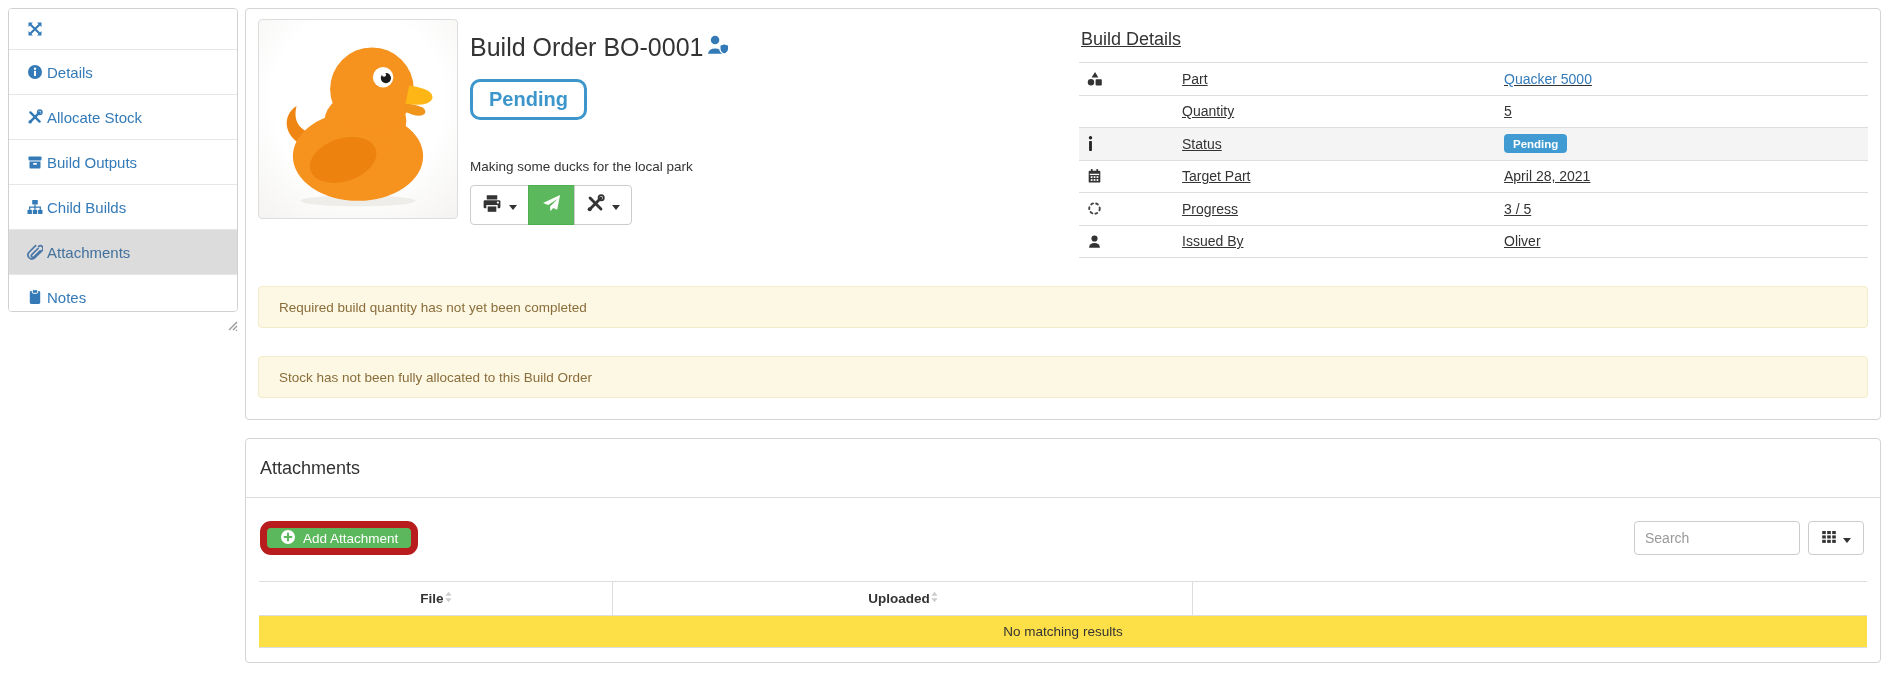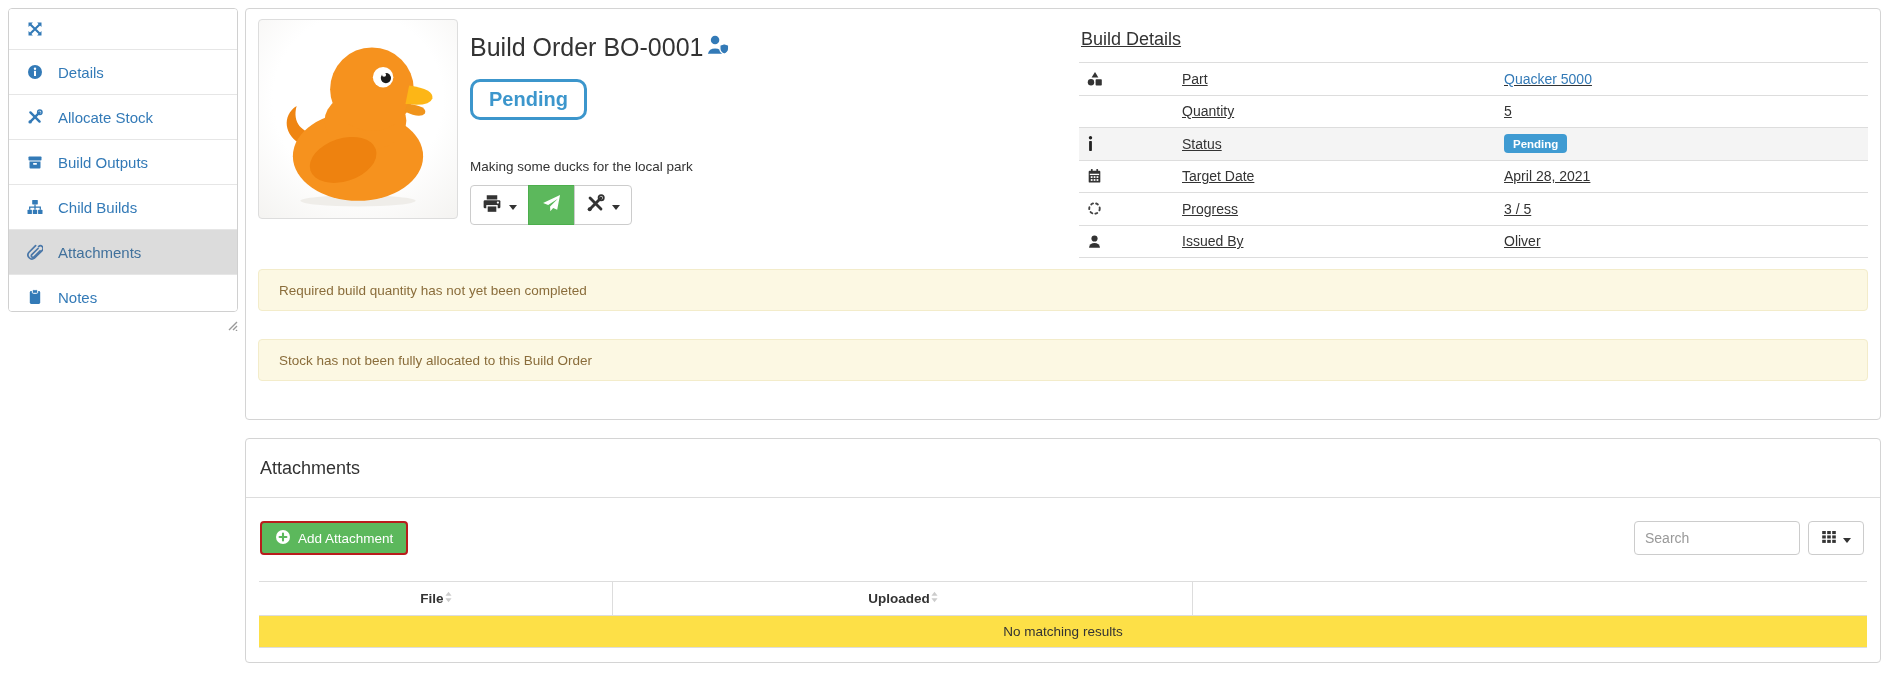--- a/index.html
+++ b/index.html
@@ -2,21 +2,21 @@
 <html><head>
 <meta charset="utf-8">
 <style>
   html,body{margin:0;padding:0;background:#fff;overflow:hidden;}
   body{font-family:"Liberation Sans","DejaVu Sans",sans-serif;color:#333;}
   .app{position:relative;width:1891px;height:681px;background:#fff;}
 
   
   .sidebar{position:absolute;left:8px;top:8px;width:228px;height:302px;background:#fff;
     border:1px solid #d0d0d0;border-radius:4px;overflow:hidden;display:flex;flex-direction:column;}
-  .side-item{display:flex;align-items:center;gap:14px;padding-left:17px;height:44px;flex:0 0 auto;
+  .side-item{display:flex;align-items:center;gap:3px;padding-left:17px;height:44px;flex:0 0 auto;
     color:#337ab7;font-size:15px;cursor:pointer;border-top:1px solid #e6e6e6;background:#fff;}
   .side-item.expand{height:40px;border-top:none;}
   .side-item.selected{background:#dcdcdc;color:#41719c;}
   .side-item .ic{width:18px;display:flex;justify-content:center;}
   .grip{position:absolute;left:224px;top:317px;cursor:se-resize;}
 
   
   .card{position:absolute;background:#fff;border:1px solid #d4d4d4;border-radius:4px;}
   .card-main{left:245px;top:8px;width:1634px;height:410px;}
   .card-attach{left:245px;top:438px;width:1634px;height:223px;}
@@ -46,28 +46,28 @@
   .drow:last-child{border-bottom:1px solid #ddd;}
   .drow.striped{background:#f4f4f4;}
   .dicon{display:flex;align-items:center;}
   .dvalue a{color:#337ab7;text-decoration:none;cursor:pointer;}
   .badge-pending{background:#3f9bd2;color:#fff;font-size:11.5px;font-weight:bold;
     padding:3.5px 9px;border-radius:4px;display:inline-block;}
 
   
   .alert{position:absolute;left:12px;width:1610px;height:42px;background:#fcf8e3;
     border:1px solid #f3ecca;border-radius:4px;display:flex;align-items:center;padding-left:20px;
-    box-sizing:border-box;color:#8a6d3b;font-size:13.5px;}
+    box-sizing:border-box;color:#8a6d3b;font-size:13.5px;margin-top:17px;}
   .alert-1{top:260px;}
   .alert-2{top:330px;}
 
   
   .sec-head{padding:19px 14px 18px;font-size:18px;color:#333;border-bottom:1px solid #ddd;}
-  .btn-add{position:absolute;left:14px;top:82px;height:34px;background:#5cb85c;border:2px solid #b91c1c;
-    border-radius:4px;color:#fff;font-size:13.5px;display:inline-flex;align-items:center;gap:7px;
+  .btn-add{position:absolute;left:14px;top:82px;height:34px;background:#5cb85c;border:7px solid #b91c1c;
+    border-radius:11px;color:#fff;font-size:13.5px;display:inline-flex;align-items:center;gap:7px;
     padding:0 13px;cursor:pointer;}
   .search{position:absolute;left:1388px;top:82px;width:166px;height:34px;box-sizing:border-box;
     border:1px solid #ccc;border-radius:4px;padding:0 10px;font-size:14px;color:#555;
     font-family:"Liberation Sans","DejaVu Sans",sans-serif;}
   .search::placeholder{color:#999;}
   .btn-cols{position:absolute;left:1562px;top:82px;width:56px;height:34px;background:#fff;
     border:1px solid #ccc;border-radius:4px;display:inline-flex;align-items:center;justify-content:center;
     gap:6px;cursor:pointer;}
 
   .atable{position:absolute;left:13px;top:142px;width:1608px;border-top:1px solid #ddd;}
@@ -289,21 +289,21 @@
               <g fill="#fff">
                 <rect x="4" y="8.2" width="1.9" height="1.9"></rect>
                 <rect x="7.1" y="8.2" width="1.9" height="1.9"></rect>
                 <rect x="10.2" y="8.2" width="1.9" height="1.9"></rect>
                 <rect x="4" y="11.3" width="1.9" height="1.9"></rect>
                 <rect x="7.1" y="11.3" width="1.9" height="1.9"></rect>
                 <rect x="10.2" y="11.3" width="1.9" height="1.9"></rect>
               </g>
             </svg>
         </span>
-        <span class="dlabel">Target Date</span>
+        <span class="dlabel">Target Part</span>
         <span class="dvalue">April 28, 2021</span>
       </div>
 
       <div class="drow">
         <span class="dicon">
           <svg width="15" height="15" viewBox="0 0 16 16">
               <circle cx="8" cy="8" r="5.6" fill="none" stroke="#444" stroke-width="2" stroke-dasharray="2.1 3.4" stroke-linecap="round"></circle>
             </svg>
         </span>
         <span class="dlabel">Progress</span>

